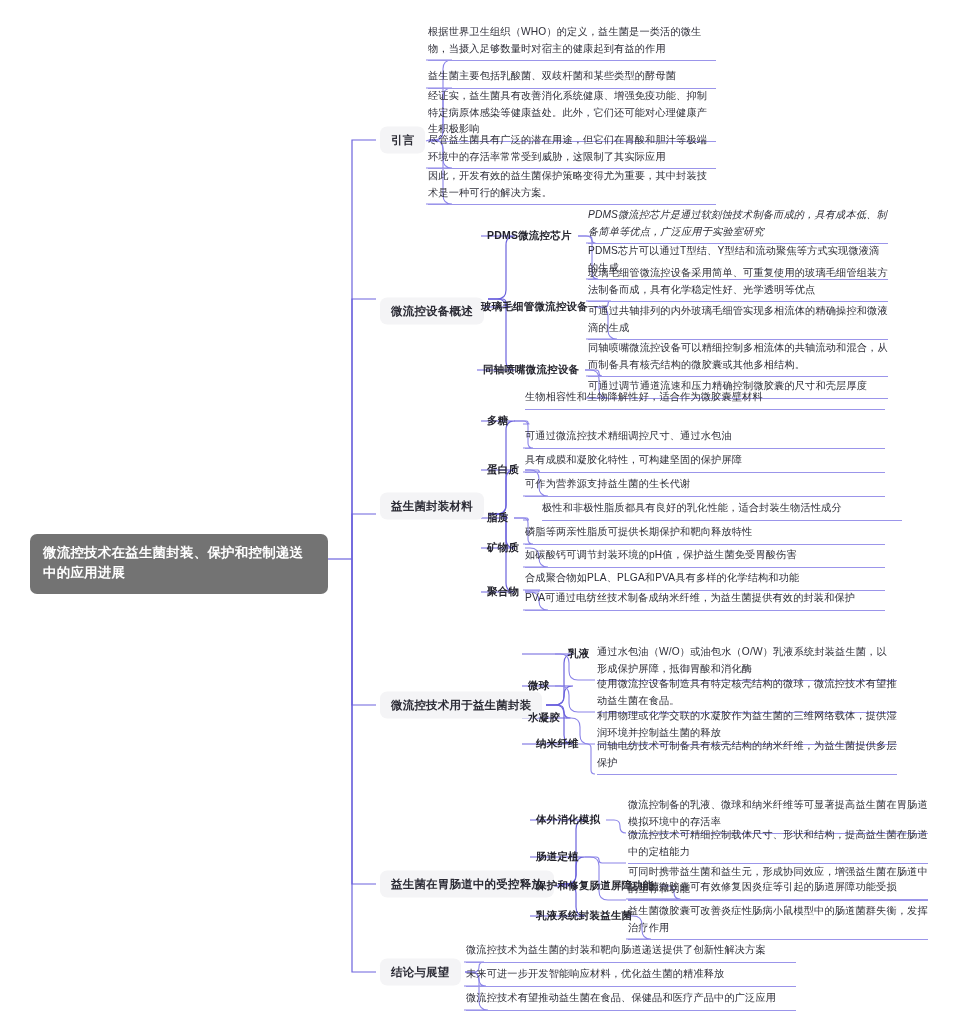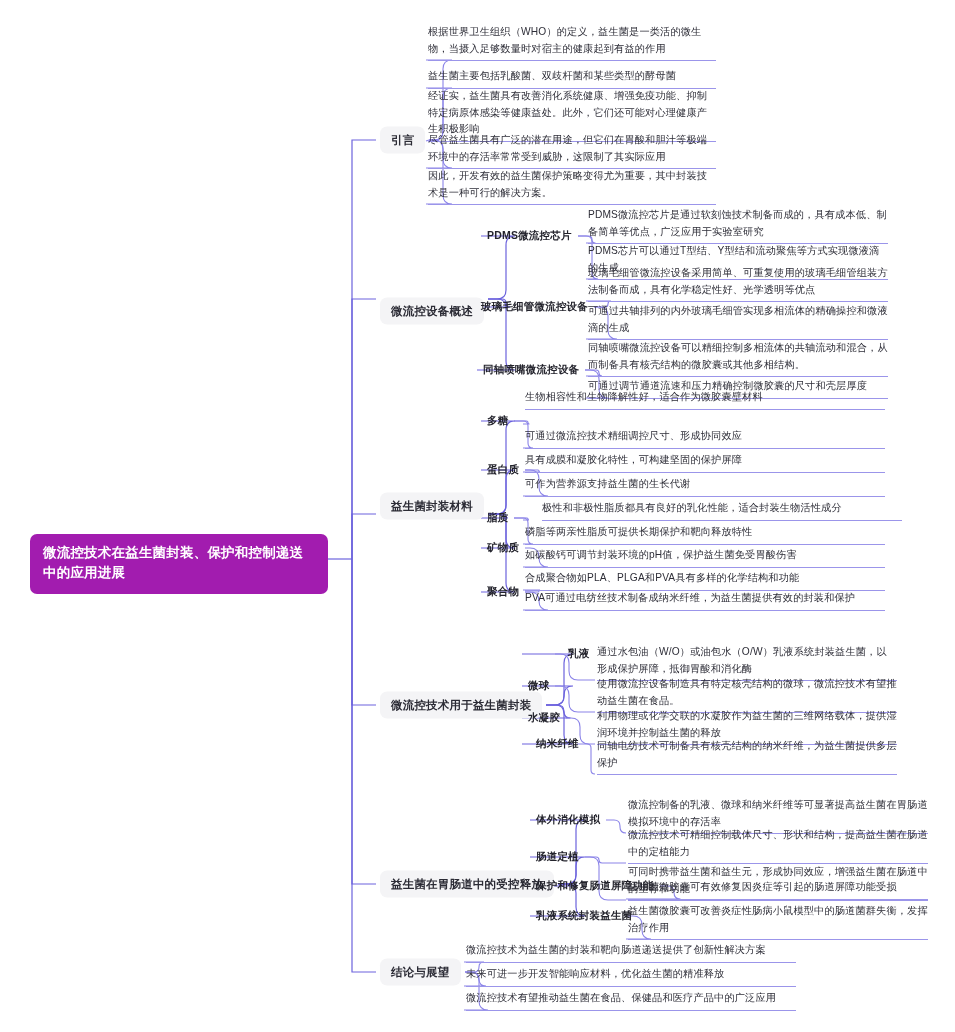--- a/index.html
+++ b/index.html
@@ -23,21 +23,21 @@
   }
   #wires path { fill: none; stroke: #6c63dd; stroke-width: 1.2; }
   #wires path.thin { stroke: #8b84e8; stroke-width: 1.1; }
 
   
   .root {
     position: absolute;
     left: 30px; top: 534px;
     width: 298px;
     padding: 9px 13px 10px 13px;
-    background: #a21caf;
+    background: #737373;
     color: #ffffff;
     border-radius: 7px;
     font-size: 13.5px;
     font-weight: 700;
     line-height: 1.5;
     letter-spacing: .2px;
   }
 
   
   .l2 {
@@ -142,32 +142,32 @@
 
   <div id="nodes">
       <div class="l2" style="left: 380px; top: 140px;">引言</div>
       <div class="leaf" style="left: 428px; top: 24px; width: 288px;">根据世界卫生组织（WHO）的定义，益生菌是一类活的微生物，当摄入足够数量时对宿主的健康起到有益的作用</div>
       <div class="leaf" style="left: 428px; top: 68px; width: 288px;">益生菌主要包括乳酸菌、双歧杆菌和某些类型的酵母菌</div>
       <div class="leaf" style="left: 428px; top: 88px; width: 288px;">经证实，益生菌具有改善消化系统健康、增强免疫功能、抑制特定病原体感染等健康益处。此外，它们还可能对心理健康产生积极影响</div>
       <div class="leaf" style="left: 428px; top: 132px; width: 288px;">尽管益生菌具有广泛的潜在用途，但它们在胃酸和胆汁等极端环境中的存活率常常受到威胁，这限制了其实际应用</div>
       <div class="leaf" style="left: 428px; top: 168px; width: 288px;">因此，开发有效的益生菌保护策略变得尤为重要，其中封装技术是一种可行的解决方案。</div>
       <div class="l2" style="left: 380px; top: 299px; margin-top: 12px;">微流控设备概述</div>
       <div class="l3" style="left: 487px; top: 236px;">PDMS微流控芯片</div>
-      <div class="leaf" style="left: 588px; top: 207px; width: 300px;">PDMS微流控芯片是通过软刻蚀技术制备而成的，具有成本低、制备简单等优点，广泛应用于实验室研究</div>
+      <div class="leaf" style="left: 588px; top: 207px; width: 300px; font-style: italic;">PDMS微流控芯片是通过软刻蚀技术制备而成的，具有成本低、制备简单等优点，广泛应用于实验室研究</div>
       <div class="leaf" style="left: 588px; top: 243px; width: 300px;">PDMS芯片可以通过T型结、Y型结和流动聚焦等方式实现微液滴的生成</div>
       <div class="l3" style="left: 481px; top: 307px;">玻璃毛细管微流控设备</div>
       <div class="leaf" style="left: 588px; top: 265px; width: 300px;">玻璃毛细管微流控设备采用简单、可重复使用的玻璃毛细管组装方法制备而成，具有化学稳定性好、光学透明等优点</div>
       <div class="leaf" style="left: 588px; top: 303px; width: 300px;">可通过共轴排列的内外玻璃毛细管实现多相流体的精确操控和微液滴的生成</div>
       <div class="l3" style="left: 483px; top: 370px;">同轴喷嘴微流控设备</div>
       <div class="leaf" style="left: 588px; top: 340px; width: 300px;">同轴喷嘴微流控设备可以精细控制多相流体的共轴流动和混合，从而制备具有核壳结构的微胶囊或其他多相结构。</div>
       <div class="leaf" style="left: 588px; top: 378px; width: 300px;">可通过调节通道流速和压力精确控制微胶囊的尺寸和壳层厚度</div>
       <div class="l2" style="left: 380px; top: 506px;">益生菌封装材料</div>
       <div class="l3" style="left: 487px; top: 421px;">多糖</div>
       <div class="leaf" style="left: 525px; top: 389px; width: 360px;">生物相容性和生物降解性好，适合作为微胶囊壁材料</div>
-      <div class="leaf" style="left: 525px; top: 428px; width: 360px;">可通过微流控技术精细调控尺寸、形成协同效应</div>
+      <div class="leaf" style="left: 525px; top: 428px; width: 360px;">可通过微流控技术精细调控尺寸、通过水包油</div>
       <div class="l3" style="left: 487px; top: 470px;">蛋白质</div>
       <div class="leaf" style="left: 525px; top: 452px; width: 360px;">具有成膜和凝胶化特性，可构建坚固的保护屏障</div>
       <div class="leaf" style="left: 525px; top: 476px; width: 360px;">可作为营养源支持益生菌的生长代谢</div>
       <div class="l3" style="left: 487px; top: 518px;">脂质</div>
       <div class="leaf" style="left: 542px; top: 500px; width: 360px;">极性和非极性脂质都具有良好的乳化性能，适合封装生物活性成分</div>
       <div class="leaf" style="left: 525px; top: 524px; width: 360px;">磷脂等两亲性脂质可提供长期保护和靶向释放特性</div>
       <div class="l3" style="left: 487px; top: 548px;">矿物质</div>
       <div class="leaf" style="left: 525px; top: 547px; width: 360px;">如碳酸钙可调节封装环境的pH值，保护益生菌免受胃酸伤害</div>
       <div class="l3" style="left: 487px; top: 592px;">聚合物</div>
       <div class="leaf" style="left: 525px; top: 570px; width: 360px;">合成聚合物如PLA、PLGA和PVA具有多样的化学结构和功能</div>

